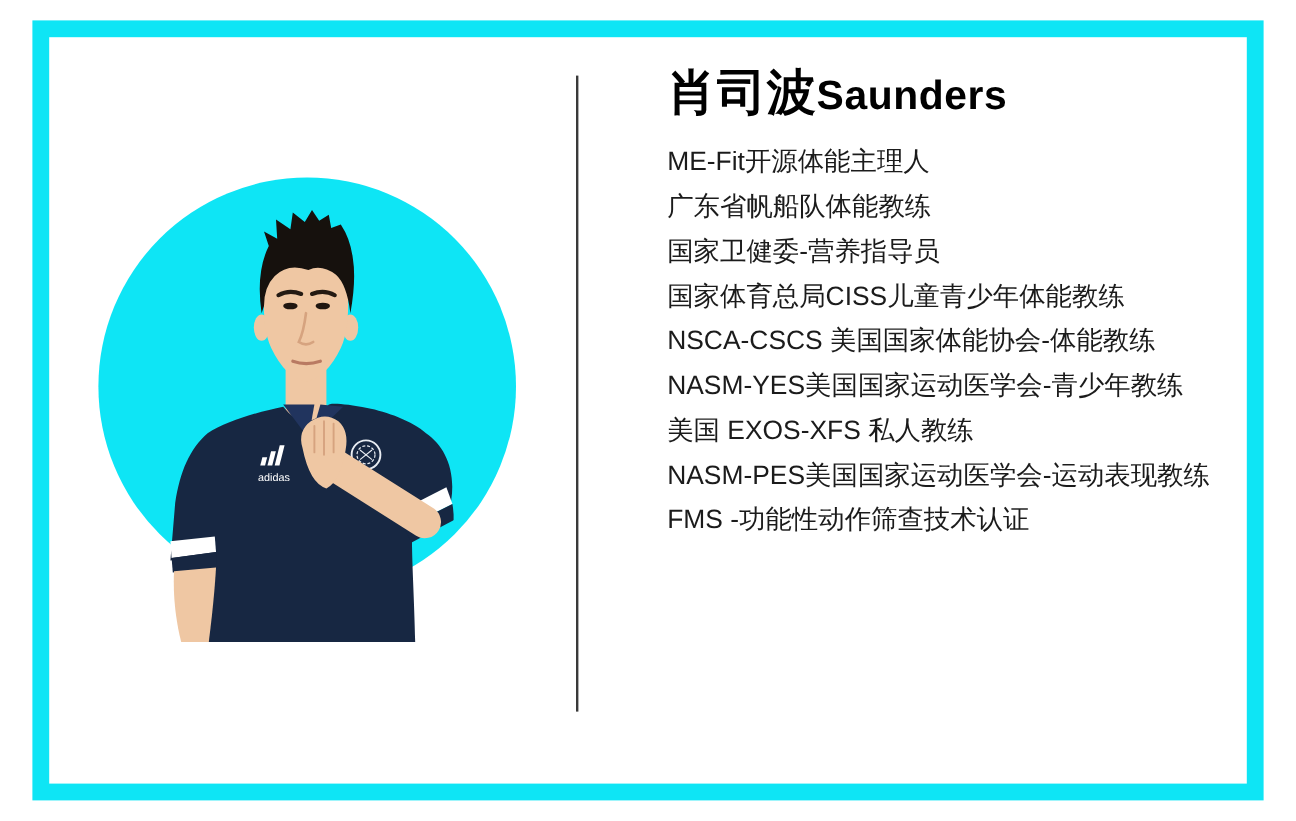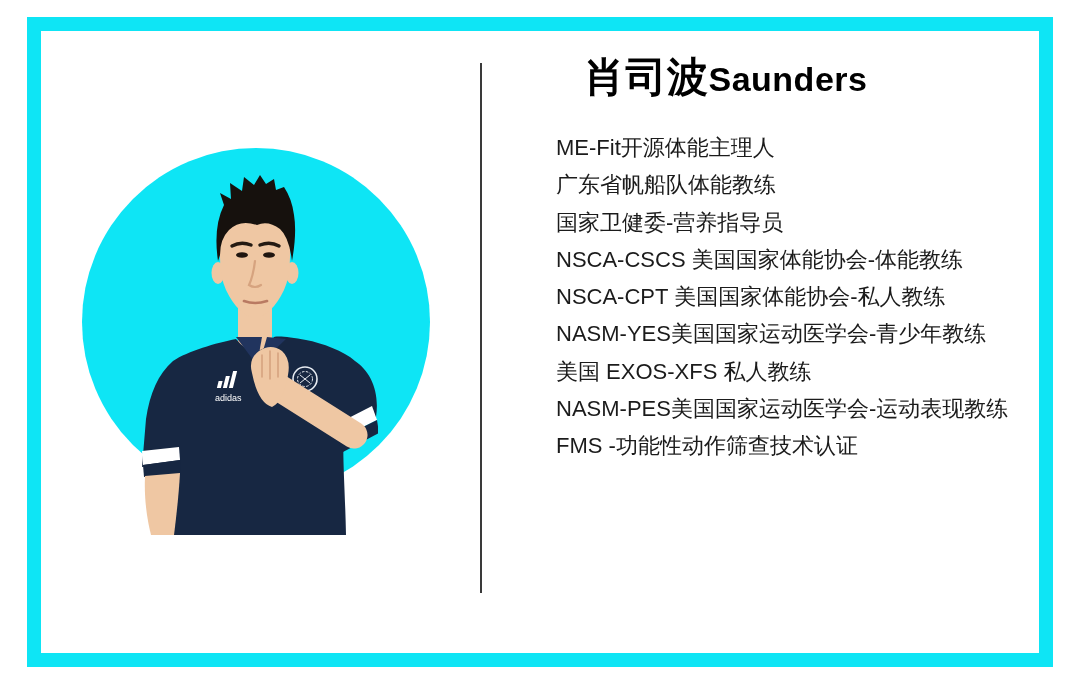--- a/index.html
+++ b/index.html
@@ -37,27 +37,26 @@
     width:2px; height:530px;
     background:var(--divider,#3a3a3a);
   }
 
   
   .info { position:absolute; left:515px; top:19px; width:500px; }
   .title {
     white-space:nowrap;
     color:#000;
     letter-spacing:0.5px;
-    margin-left:28px;
   }
   .title .cn { font-size:41px; font-weight:700; }
   .title .en { font-size:34px; font-weight:700; }
 
   .cred-list {
-    position:absolute; left:515px; top:98px; width:505px;
+    position:absolute; left:515px; top:85px; width:505px;
     list-style:none;
   }
   .cred-item {
     font-size:22px;
     line-height:37.3px;
     color:var(--text,#1b1b1b);
     white-space:nowrap;
     font-weight:400;
   }
 </style>
@@ -138,22 +137,22 @@
       <div class="divider"></div>
 
       <div class="info">
         <h1 class="title"><span class="cn">肖司波</span><span class="en">Saunders</span></h1>
       </div>
 
       <ul class="cred-list">
           <li class="cred-item">ME-Fit开源体能主理人</li>
           <li class="cred-item">广东省帆船队体能教练</li>
           <li class="cred-item">国家卫健委-营养指导员</li>
+          <li class="cred-item">国家体育总局CISS儿童青少年体能教练</li>
           <li class="cred-item">NSCA-CSCS 美国国家体能协会-体能教练</li>
-          <li class="cred-item">NSCA-CPT 美国国家体能协会-私人教练</li>
           <li class="cred-item">NASM-YES美国国家运动医学会-青少年教练</li>
           <li class="cred-item">美国 EXOS-XFS 私人教练</li>
           <li class="cred-item">NASM-PES美国国家运动医学会-运动表现教练</li>
           <li class="cred-item">FMS -功能性动作筛查技术认证</li>
         </ul>
 
     </div>
   </div>
 </div>
 

